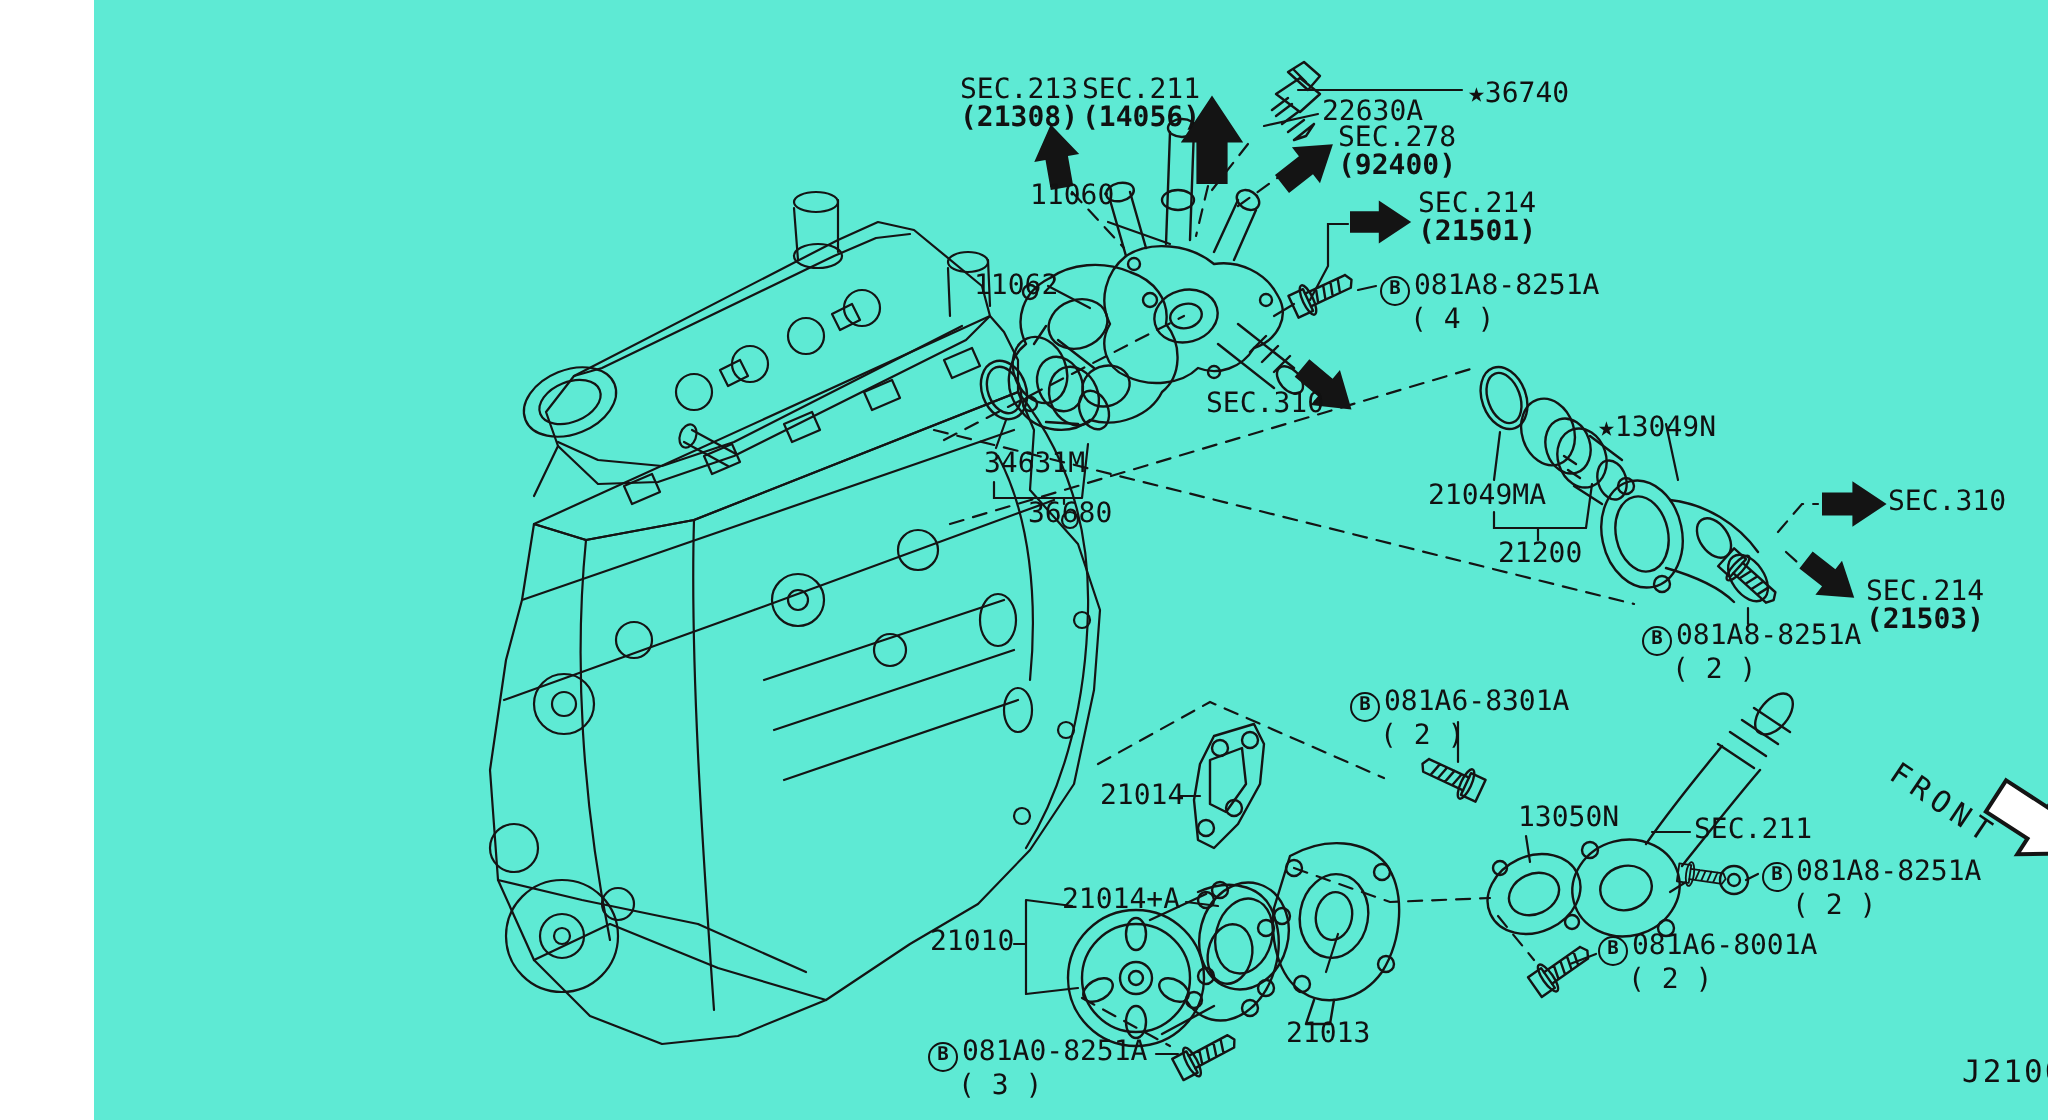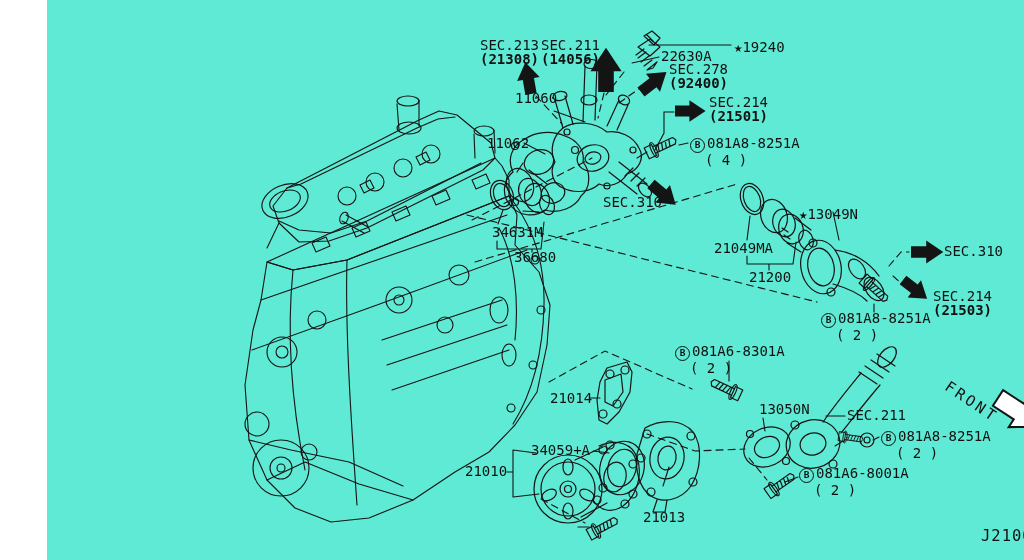--- a/index.html
+++ b/index.html
@@ -281,21 +281,21 @@
 </svg>
 
 <div class="lbl" style="left:433px;top:39px">
   <div>SEC.213</div>
   <div class="ref">(21308)</div>
 </div>
 <div class="lbl" style="left:494px;top:39px">
   <div>SEC.211</div>
   <div class="ref">(14056)</div>
 </div>
-<div class="lbl" style="left:687px;top:41px">★19240</div>
+<div class="lbl" style="left:687px;top:41px">★36740</div>
 <div class="lbl" style="left:614px;top:50px">22630A</div>
 <div class="lbl" style="left:622px;top:63px">
   <div>SEC.278</div>
   <div class="ref">(92400)</div>
 </div>
 <div class="lbl" style="left:662px;top:96px">
   <div>SEC.214</div>
   <div class="ref">(21501)</div>
 </div>
 <div class="lbl" style="left:468px;top:92px">11060</div>
@@ -335,21 +335,25 @@
 <div class="lbl" style="left:834px;top:430px">
   <span class="bsym">B</span><span>081A8-8251A</span>
   <div class="qty">( 2 )</div>
 </div>
 
 <div class="lbl" style="left:752px;top:467px">
   <span class="bsym">B</span><span>081A6-8001A</span>
   <div class="qty">( 2 )</div>
 </div>
 
-<div class="lbl" style="left:484px;top:444px">34059+A</div>
+<div class="lbl" style="left:484px;top:444px">21014+A</div>
 <div class="lbl" style="left:418px;top:465px">21010</div>
 <div class="lbl" style="left:596px;top:511px">21013</div>
 
+<div class="lbl" style="left:417px;top:520px">
+  <span class="bsym">B</span><span>081A0-8251A</span>
+  <div class="qty">( 3 )</div>
+</div>
 
 <div class="lbl front" style="left:903px;top:380px">FRONT</div>
 <div class="lbl figcode" style="left:934px;top:530px">J21000RZ</div>
 
 </div>
 
 </body></html>

